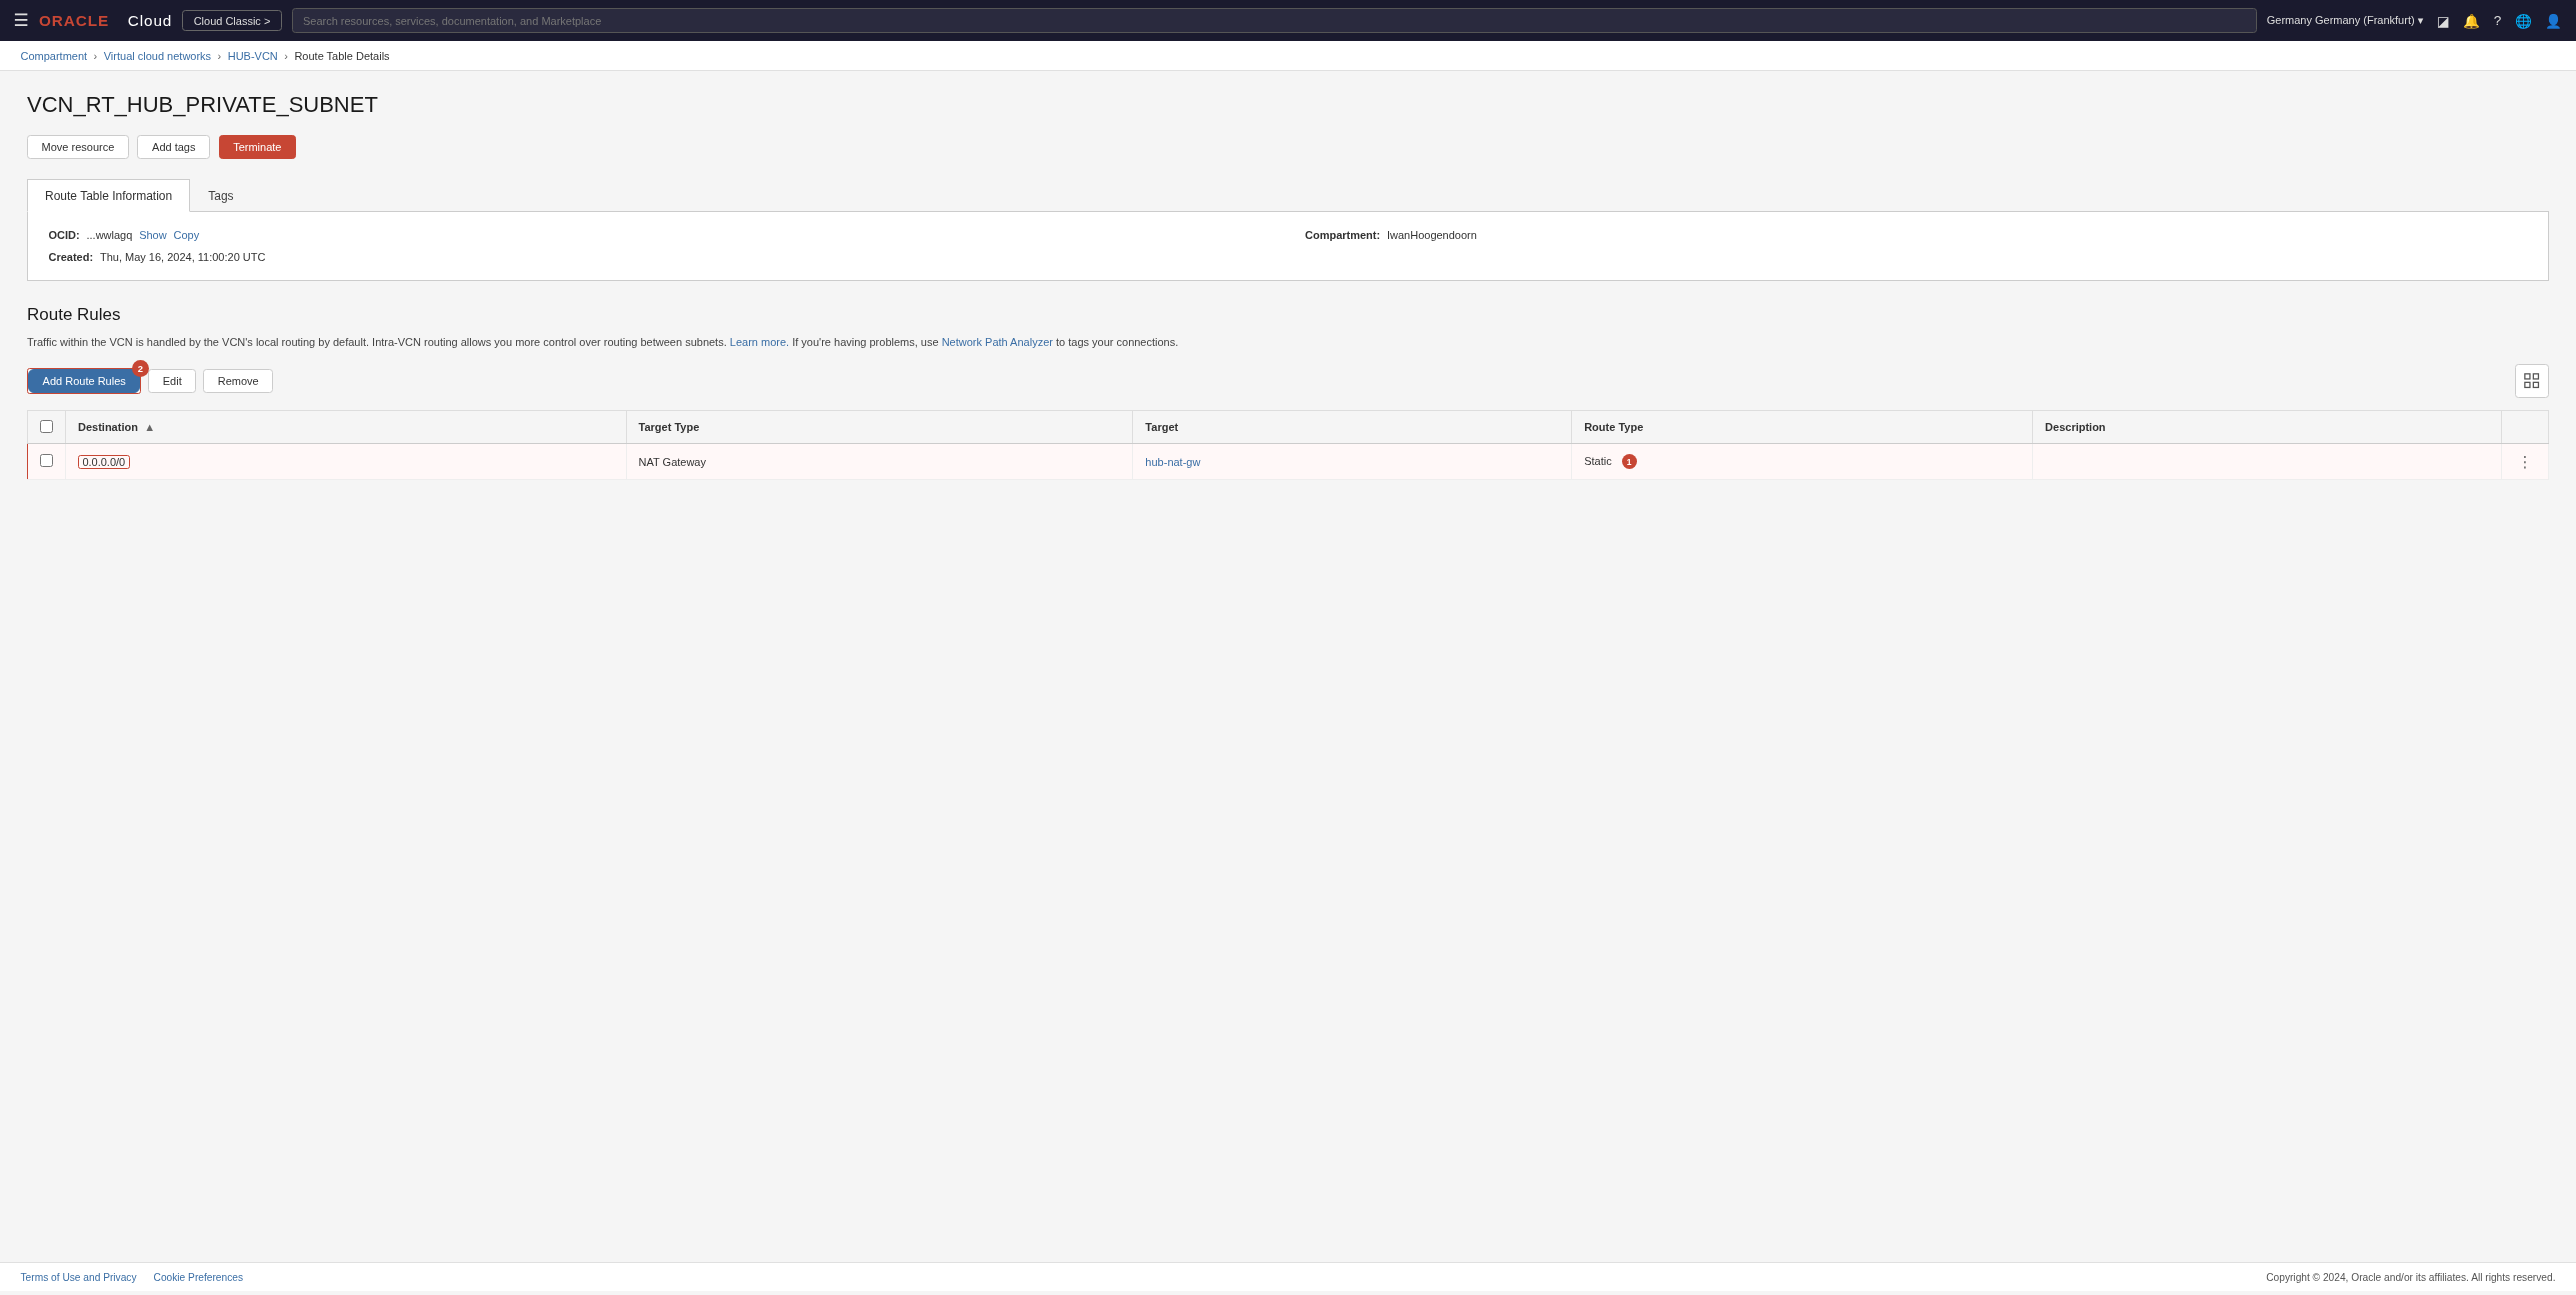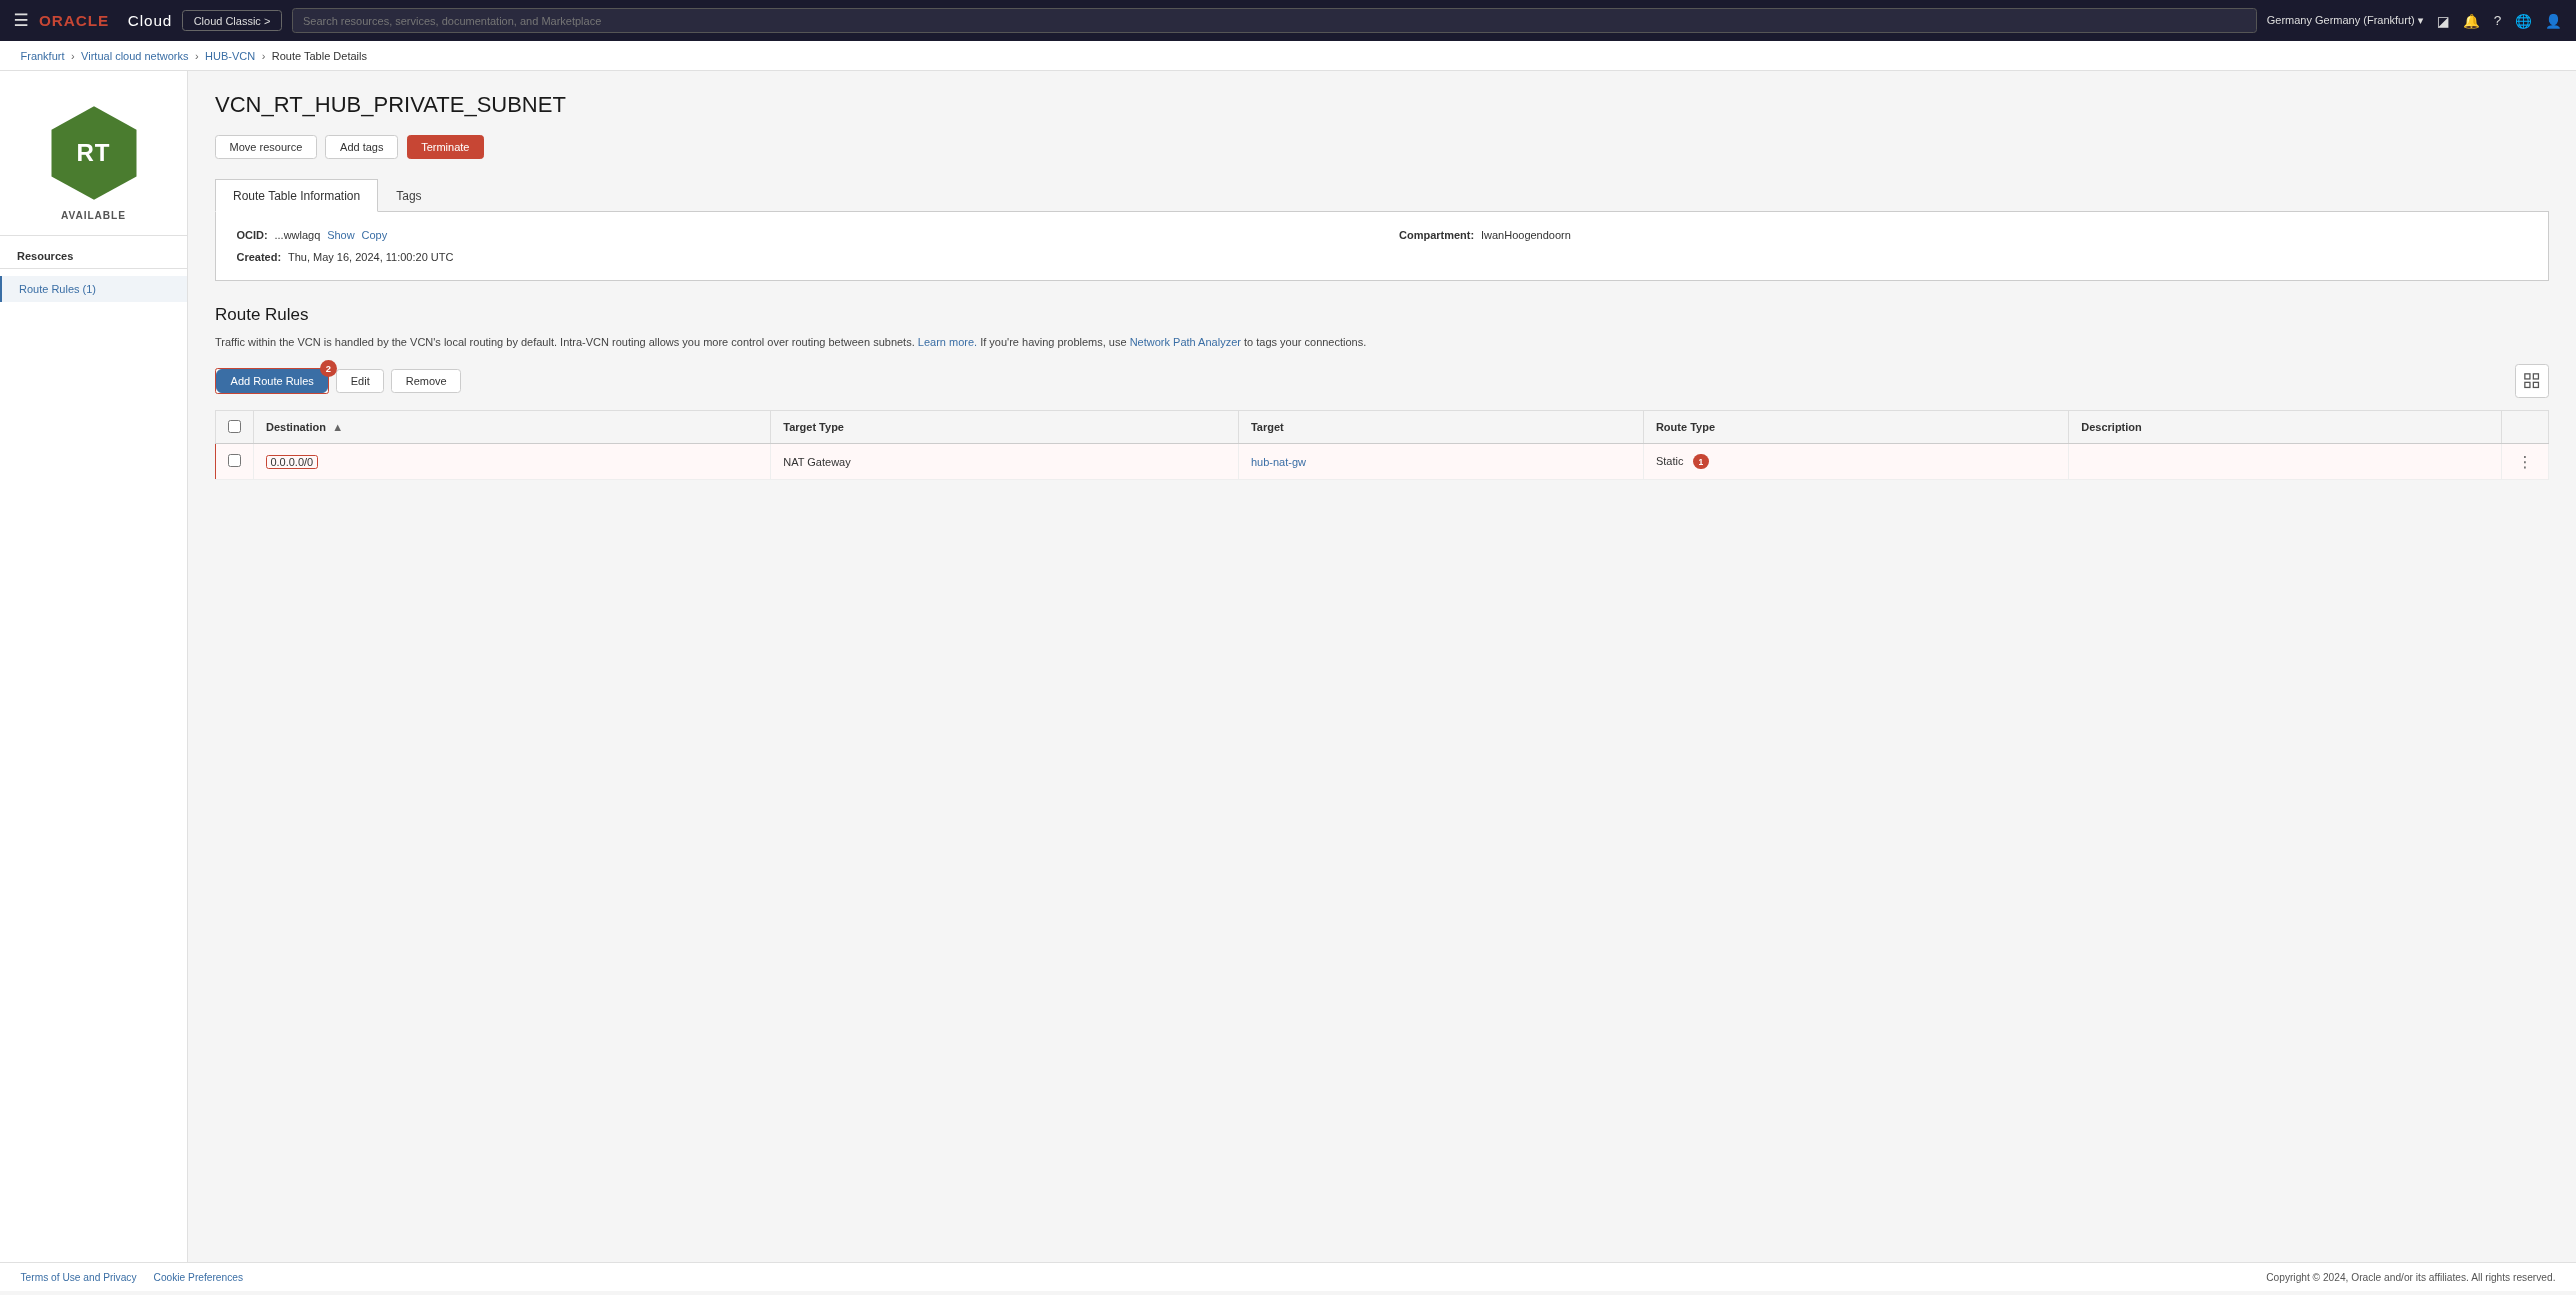--- a/index.html
+++ b/index.html
@@ -341,47 +341,31 @@
     </span>
     <span class="topnav-icon">◪</span>
     <span class="topnav-icon">🔔</span>
     <span class="topnav-icon">?</span>
     <span class="topnav-icon">🌐</span>
     <span class="topnav-icon">👤</span>
   </div>
 </nav>
 
 <div class="breadcrumb-bar">
-  <a href="#">Frankfurt</a>
+  <a href="#">Compartment</a>
   <span class="breadcrumb-sep"> › </span>
   <a href="#">Virtual cloud networks</a>
   <span class="breadcrumb-sep"> › </span>
   <a href="#">HUB-VCN</a>
   <span class="breadcrumb-sep"> › </span>
   <span>Route Table Details</span>
 </div>
 
 <div class="main-layout">
 
-  <aside class="left-sidebar">
-    <div class="resource-icon-container">
-      <div class="hex-icon">
-        <svg viewBox="0 0 120 120">
-          <polygon points="60,5 110,32.5 110,87.5 60,115 10,87.5 10,32.5" fill="#4a7c2f"></polygon>
-        </svg>
-        <span class="hex-text">RT</span>
-      </div>
-      <span class="status-label">AVAILABLE</span>
-    </div>
-
-    <div class="sidebar-section-title">Resources</div>
-    <hr class="sidebar-divider">
-
-    <div class="sidebar-nav-item active">Route Rules (1)</div>
-  </aside>
 
   <main class="content-area">
     <h1 class="page-title">VCN_RT_HUB_PRIVATE_SUBNET</h1>
 
     <div class="action-buttons">
       <button class="btn">Move resource</button>
       <button class="btn">Add tags</button>
       <button class="btn btn-danger">Terminate</button>
     </div>
 

